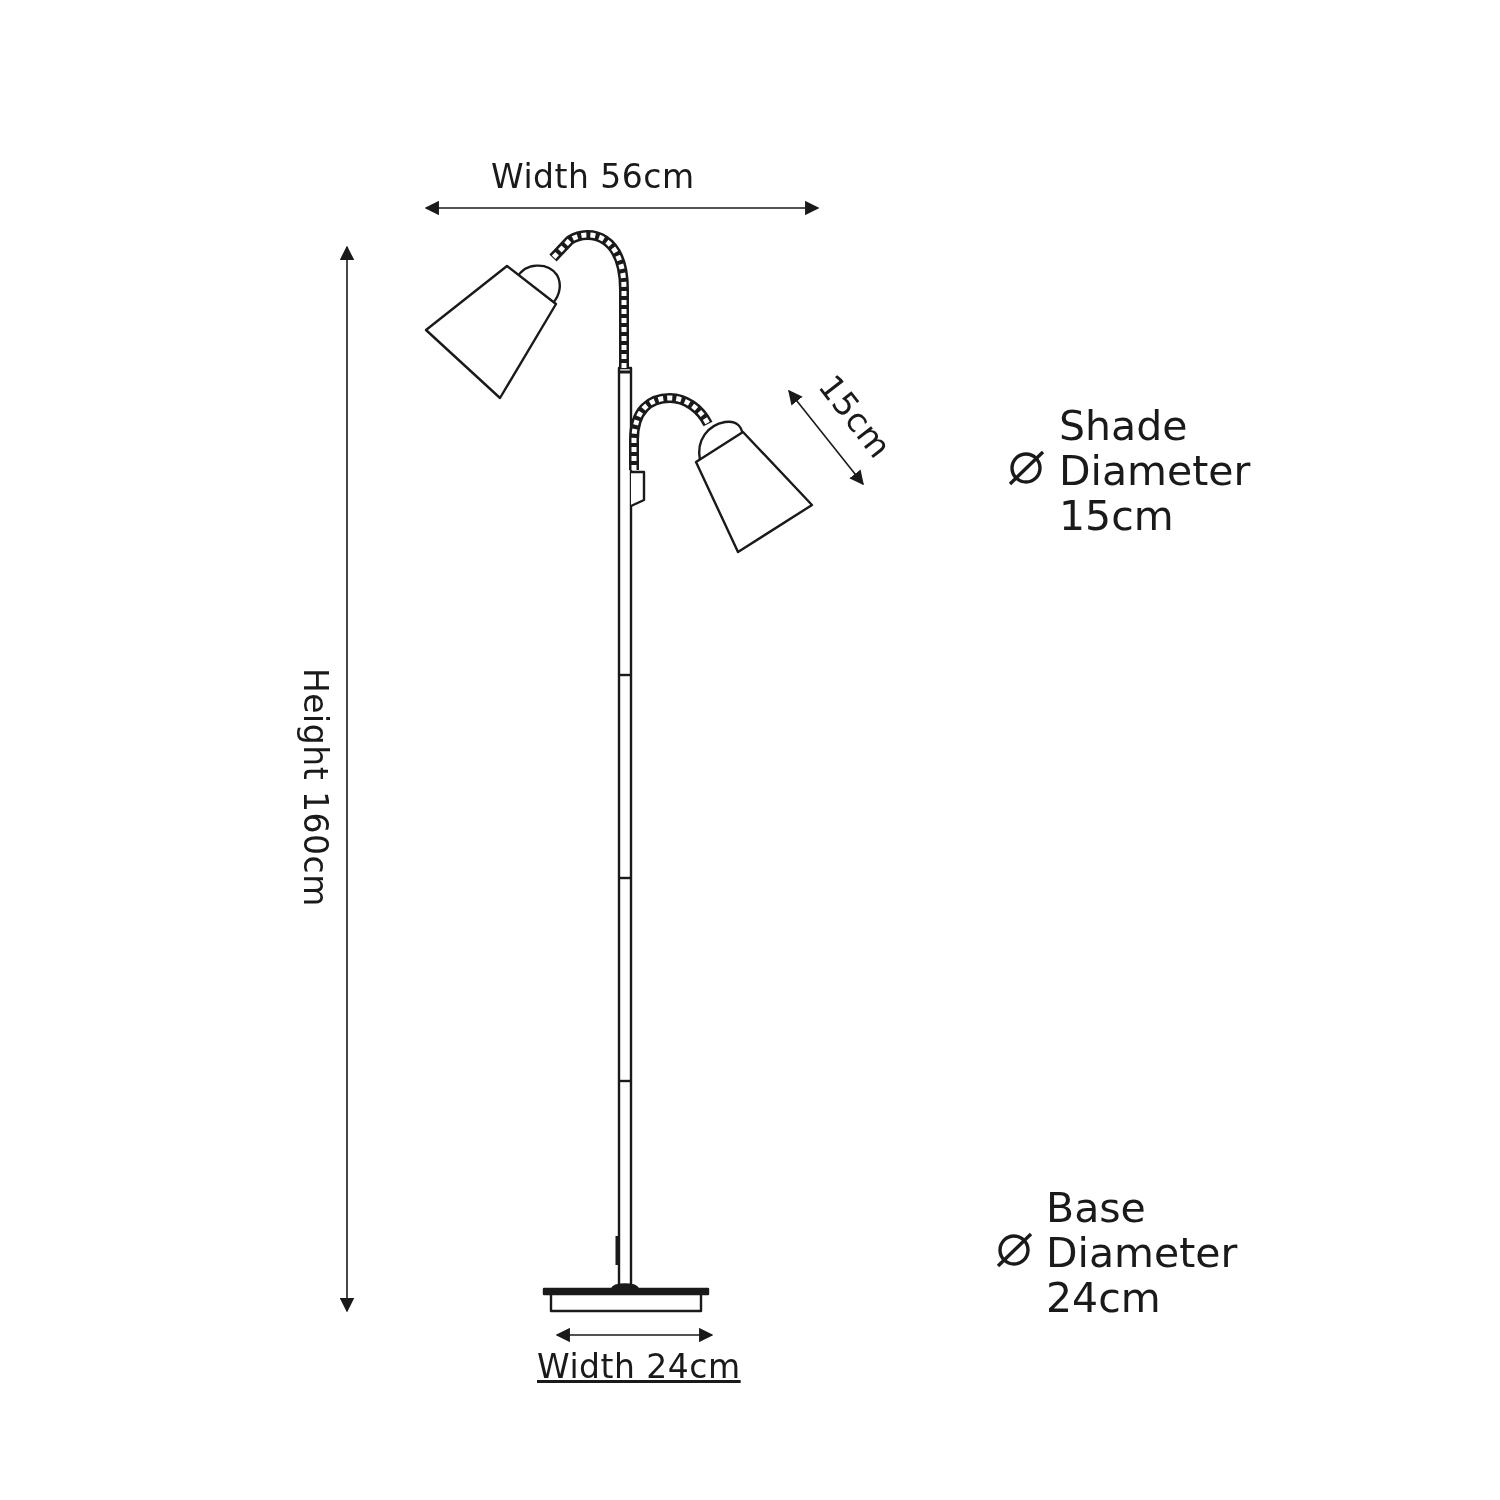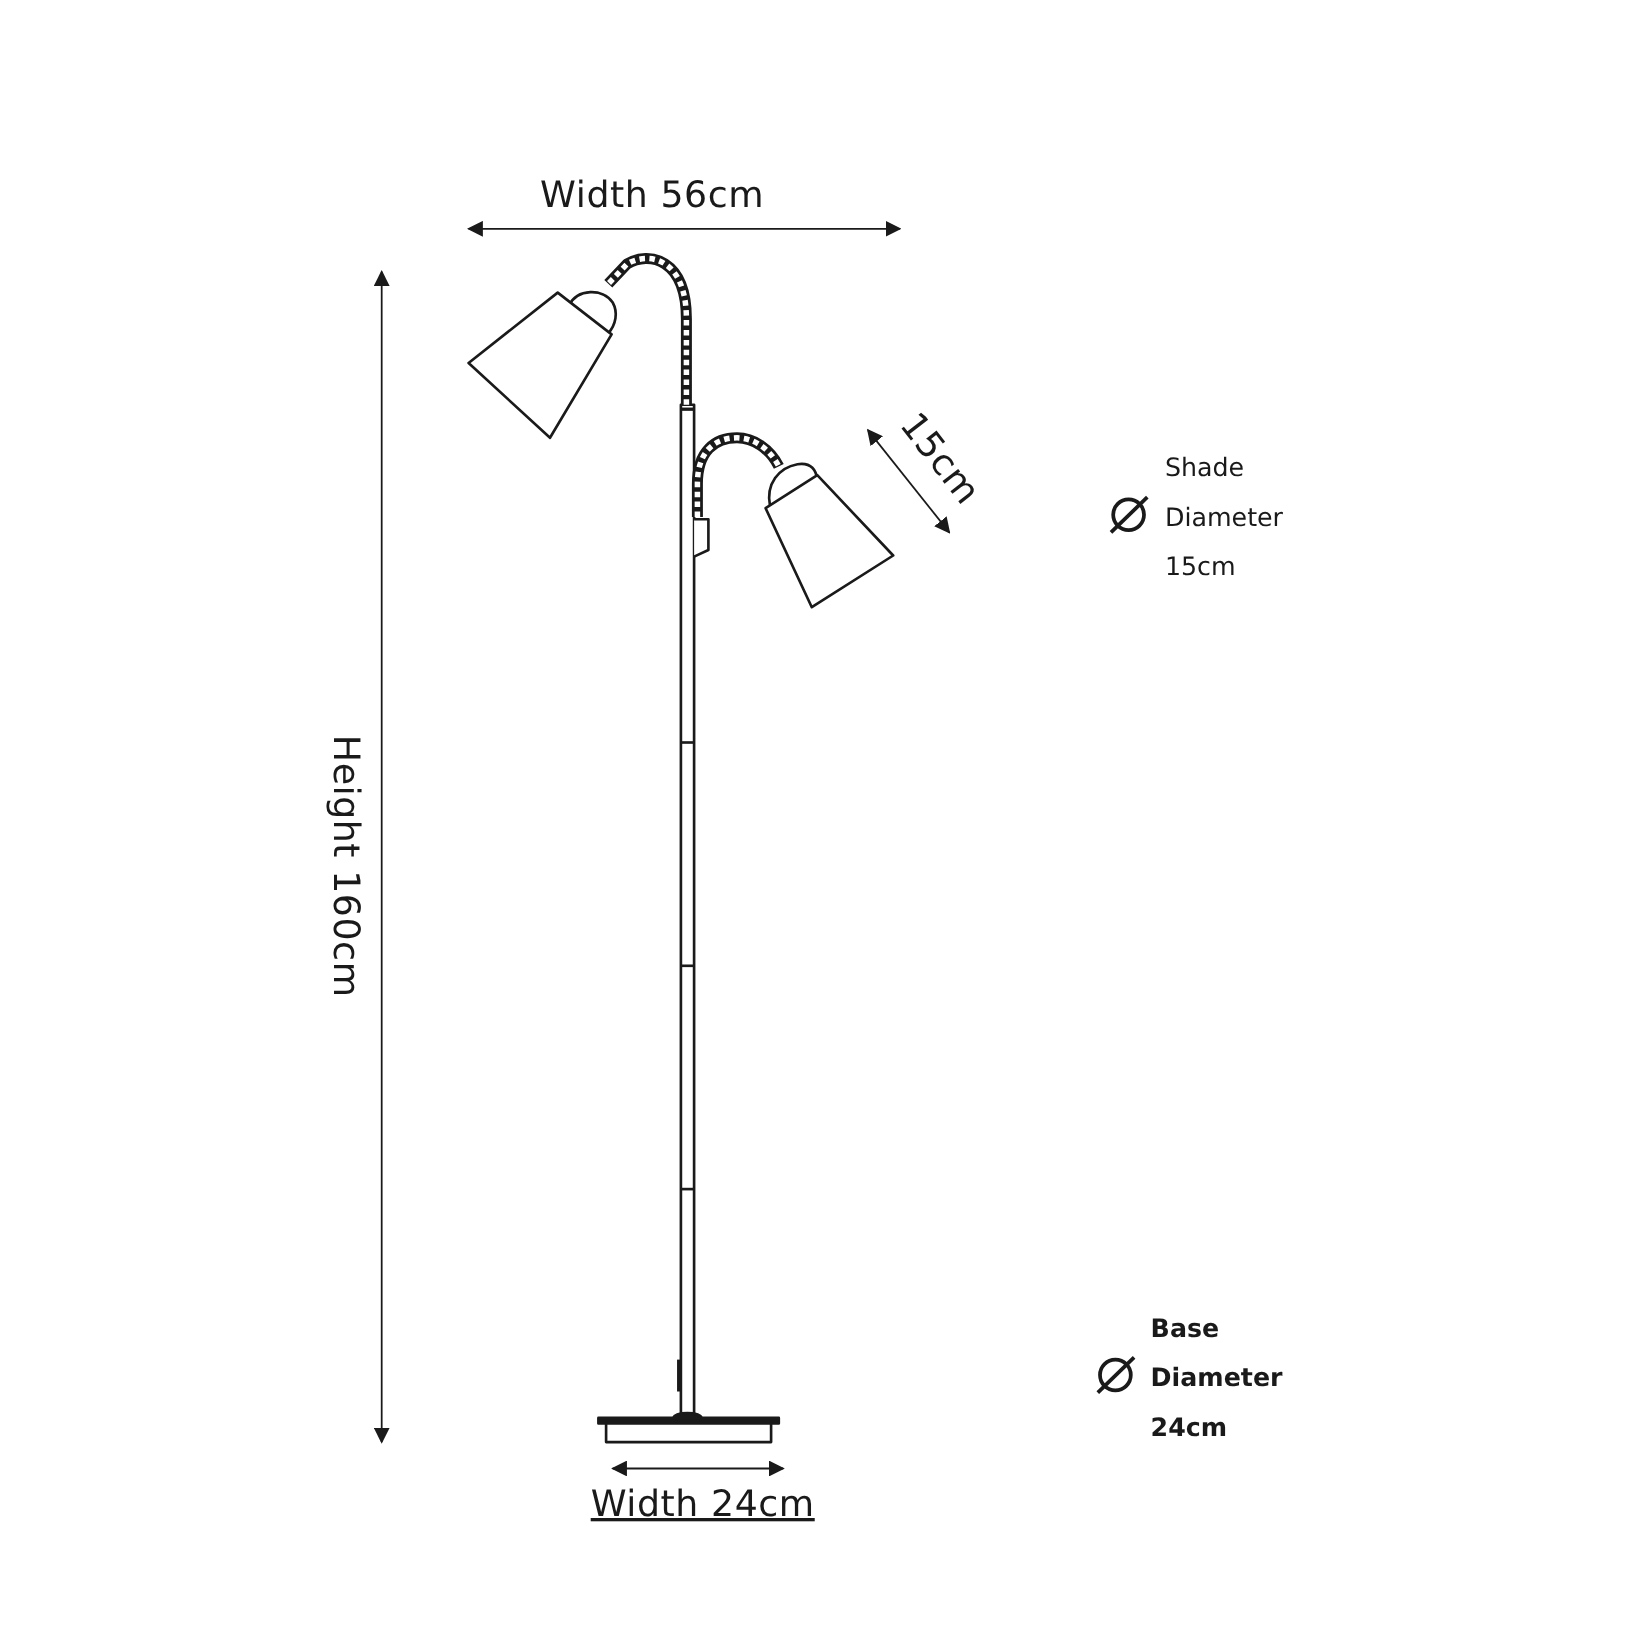--- a/index.html
+++ b/index.html
@@ -1,19 +1,19 @@
 <!DOCTYPE html>
 <html><head>
   <meta charset="utf-8">
   <style>
     html, body { margin: 0; padding: 0; background: #ffffff; }
     body { width: 1500px; height: 1500px; position: relative; overflow: hidden; }
     #canvas { position: absolute; left: 0; top: 0; width: 1500px; height: 1500px; }
     .lbl { position: absolute; font-family: "DejaVu Sans", sans-serif; color: #1a1a1a; font-size: 33px; line-height: 1; white-space: nowrap; letter-spacing: 0.5px; }
-    .spec { position: absolute; font-family: "DejaVu Sans", sans-serif; color: #1a1a1a; font-size: 23px; line-height: 45px; white-space: nowrap; }
+    .spec { position: absolute; font-family: "DejaVu Sans", sans-serif; color: #1a1a1a; font-size: 41px; line-height: 45px; white-space: nowrap; }
     .spec .row { display: flex; align-items: center; }
     .rot-cw { transform-origin: left top; transform: rotate(90deg); }
     .rot-diag { transform-origin: center center; transform: rotate(52deg); }
   </style>
 </head>
 <body>
 
 <svg id="canvas" viewBox="0 0 1500 1500" xmlns="http://www.w3.org/2000/svg">
   <defs>
     <marker id="arrowhead" viewBox="0 0 10 10" refX="9" refY="5" markerWidth="9" markerHeight="9" orient="auto-start-reverse">
@@ -90,21 +90,21 @@
       <span>Shade</span>
     </div>
   <div class="row">
       <span>Diameter</span>
     </div>
   <div class="row">
       <span>15cm</span>
     </div>
 </div>
 
-<div class="spec" style="left:1046px; top:1186px;font-weight:bold;">
+<div class="spec" style="left:1046px; top:1186px;">
   <div class="row">
       <span>Base</span>
     </div>
   <div class="row">
       <span>Diameter</span>
     </div>
   <div class="row">
       <span>24cm</span>
     </div>
 </div>

